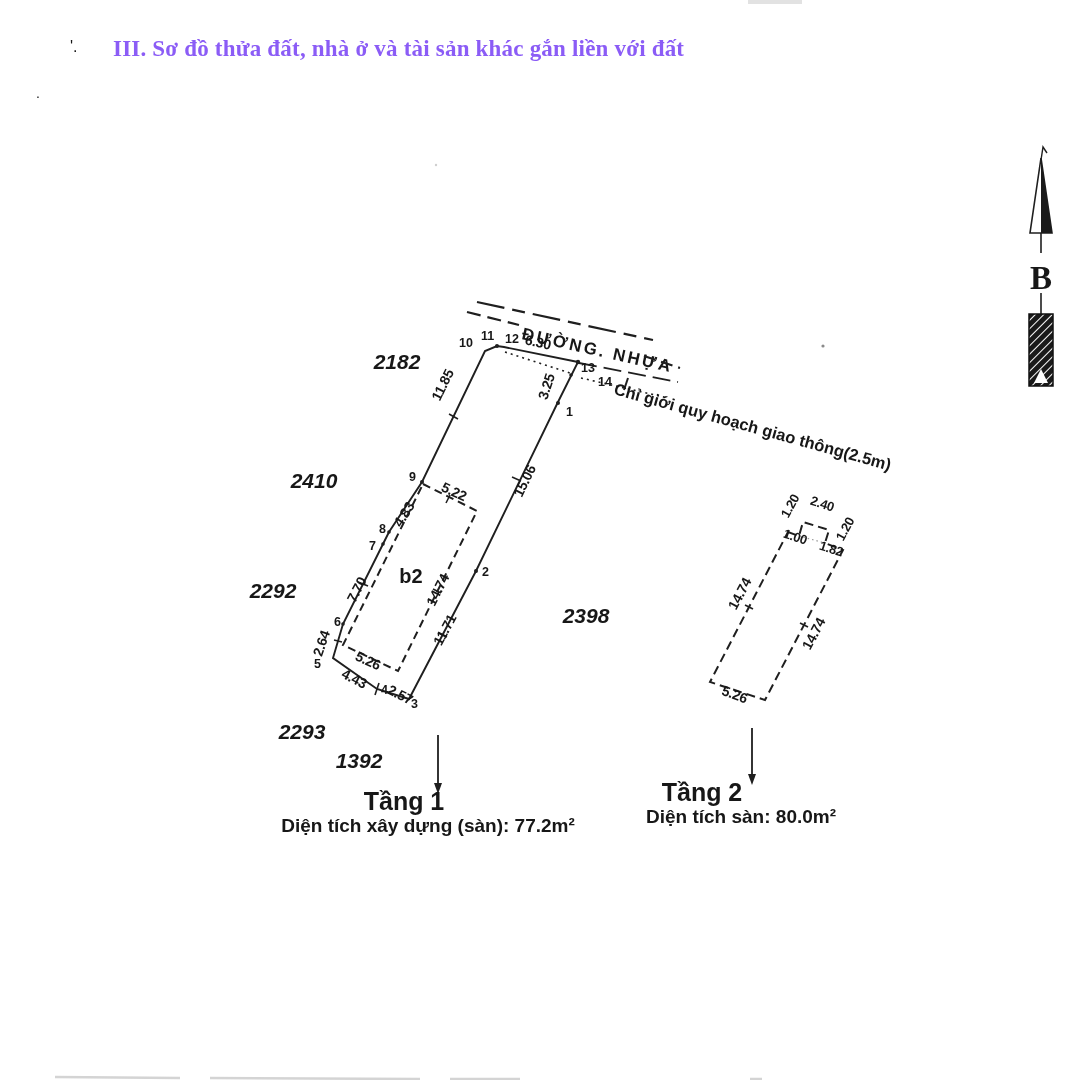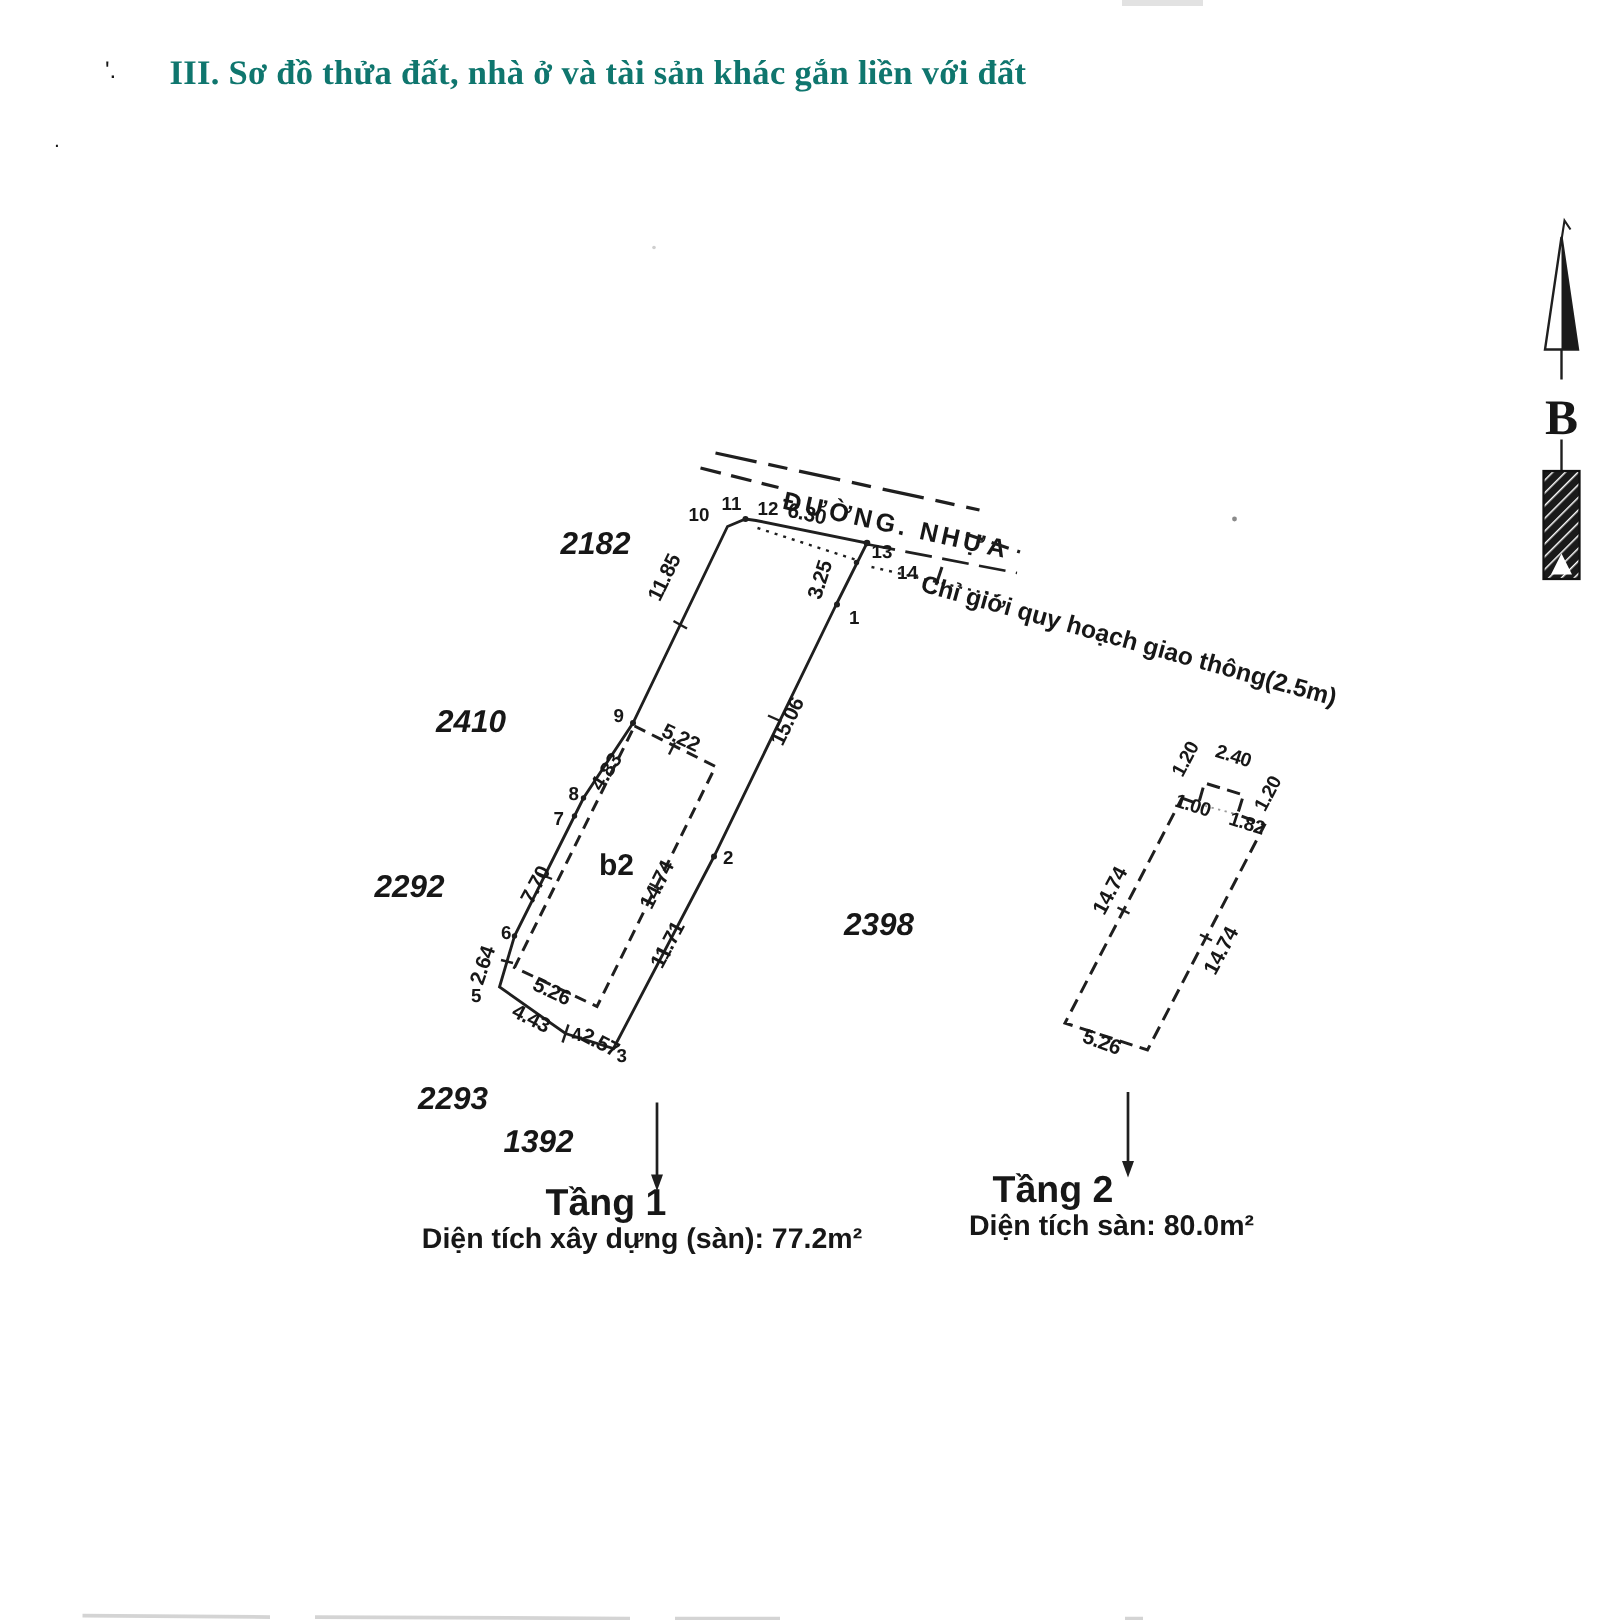--- a/index.html
+++ b/index.html
@@ -1,19 +1,19 @@
 <!DOCTYPE html>
 <html><head>
 <meta charset="utf-8">
 <style>
   html,body{margin:0;padding:0;background:#fff;}
   .page{position:relative;width:1080px;height:1080px;background:#ffffff;overflow:hidden;
         font-family:"Liberation Sans",sans-serif;}
   .sheet-title{position:absolute;left:113px;top:36px;width:760px;
-        font-family:"Liberation Serif",serif;font-weight:700;font-size:23px;color:#0f766e;
+        font-family:"Liberation Serif",serif;font-weight:700;font-size:23px;color:#8b5cf6;
         letter-spacing:.2px;filter:blur(.25px);}
   svg.diagram{position:absolute;left:0;top:0;filter:blur(.22px);}
   svg text{fill:#171717;}
   .dim{font-family:"Liberation Sans",sans-serif;font-size:14px;font-weight:700;letter-spacing:-.3px;}
   .dim-sm{font-family:"Liberation Sans",sans-serif;font-size:13px;font-weight:700;letter-spacing:-.3px;}
   .vtx{font-family:"Liberation Sans",sans-serif;font-size:12.5px;font-weight:700;}
   .plotnum{font-family:"Liberation Sans",sans-serif;font-size:21px;font-weight:700;font-style:italic;}
   .roadname{font-family:"Liberation Sans",sans-serif;font-size:17px;font-weight:700;letter-spacing:2.5px;}
   .note{font-family:"Liberation Sans",sans-serif;font-size:16.5px;font-weight:600;}
   .caption{font-family:"Liberation Sans",sans-serif;font-size:25px;font-weight:700;}

